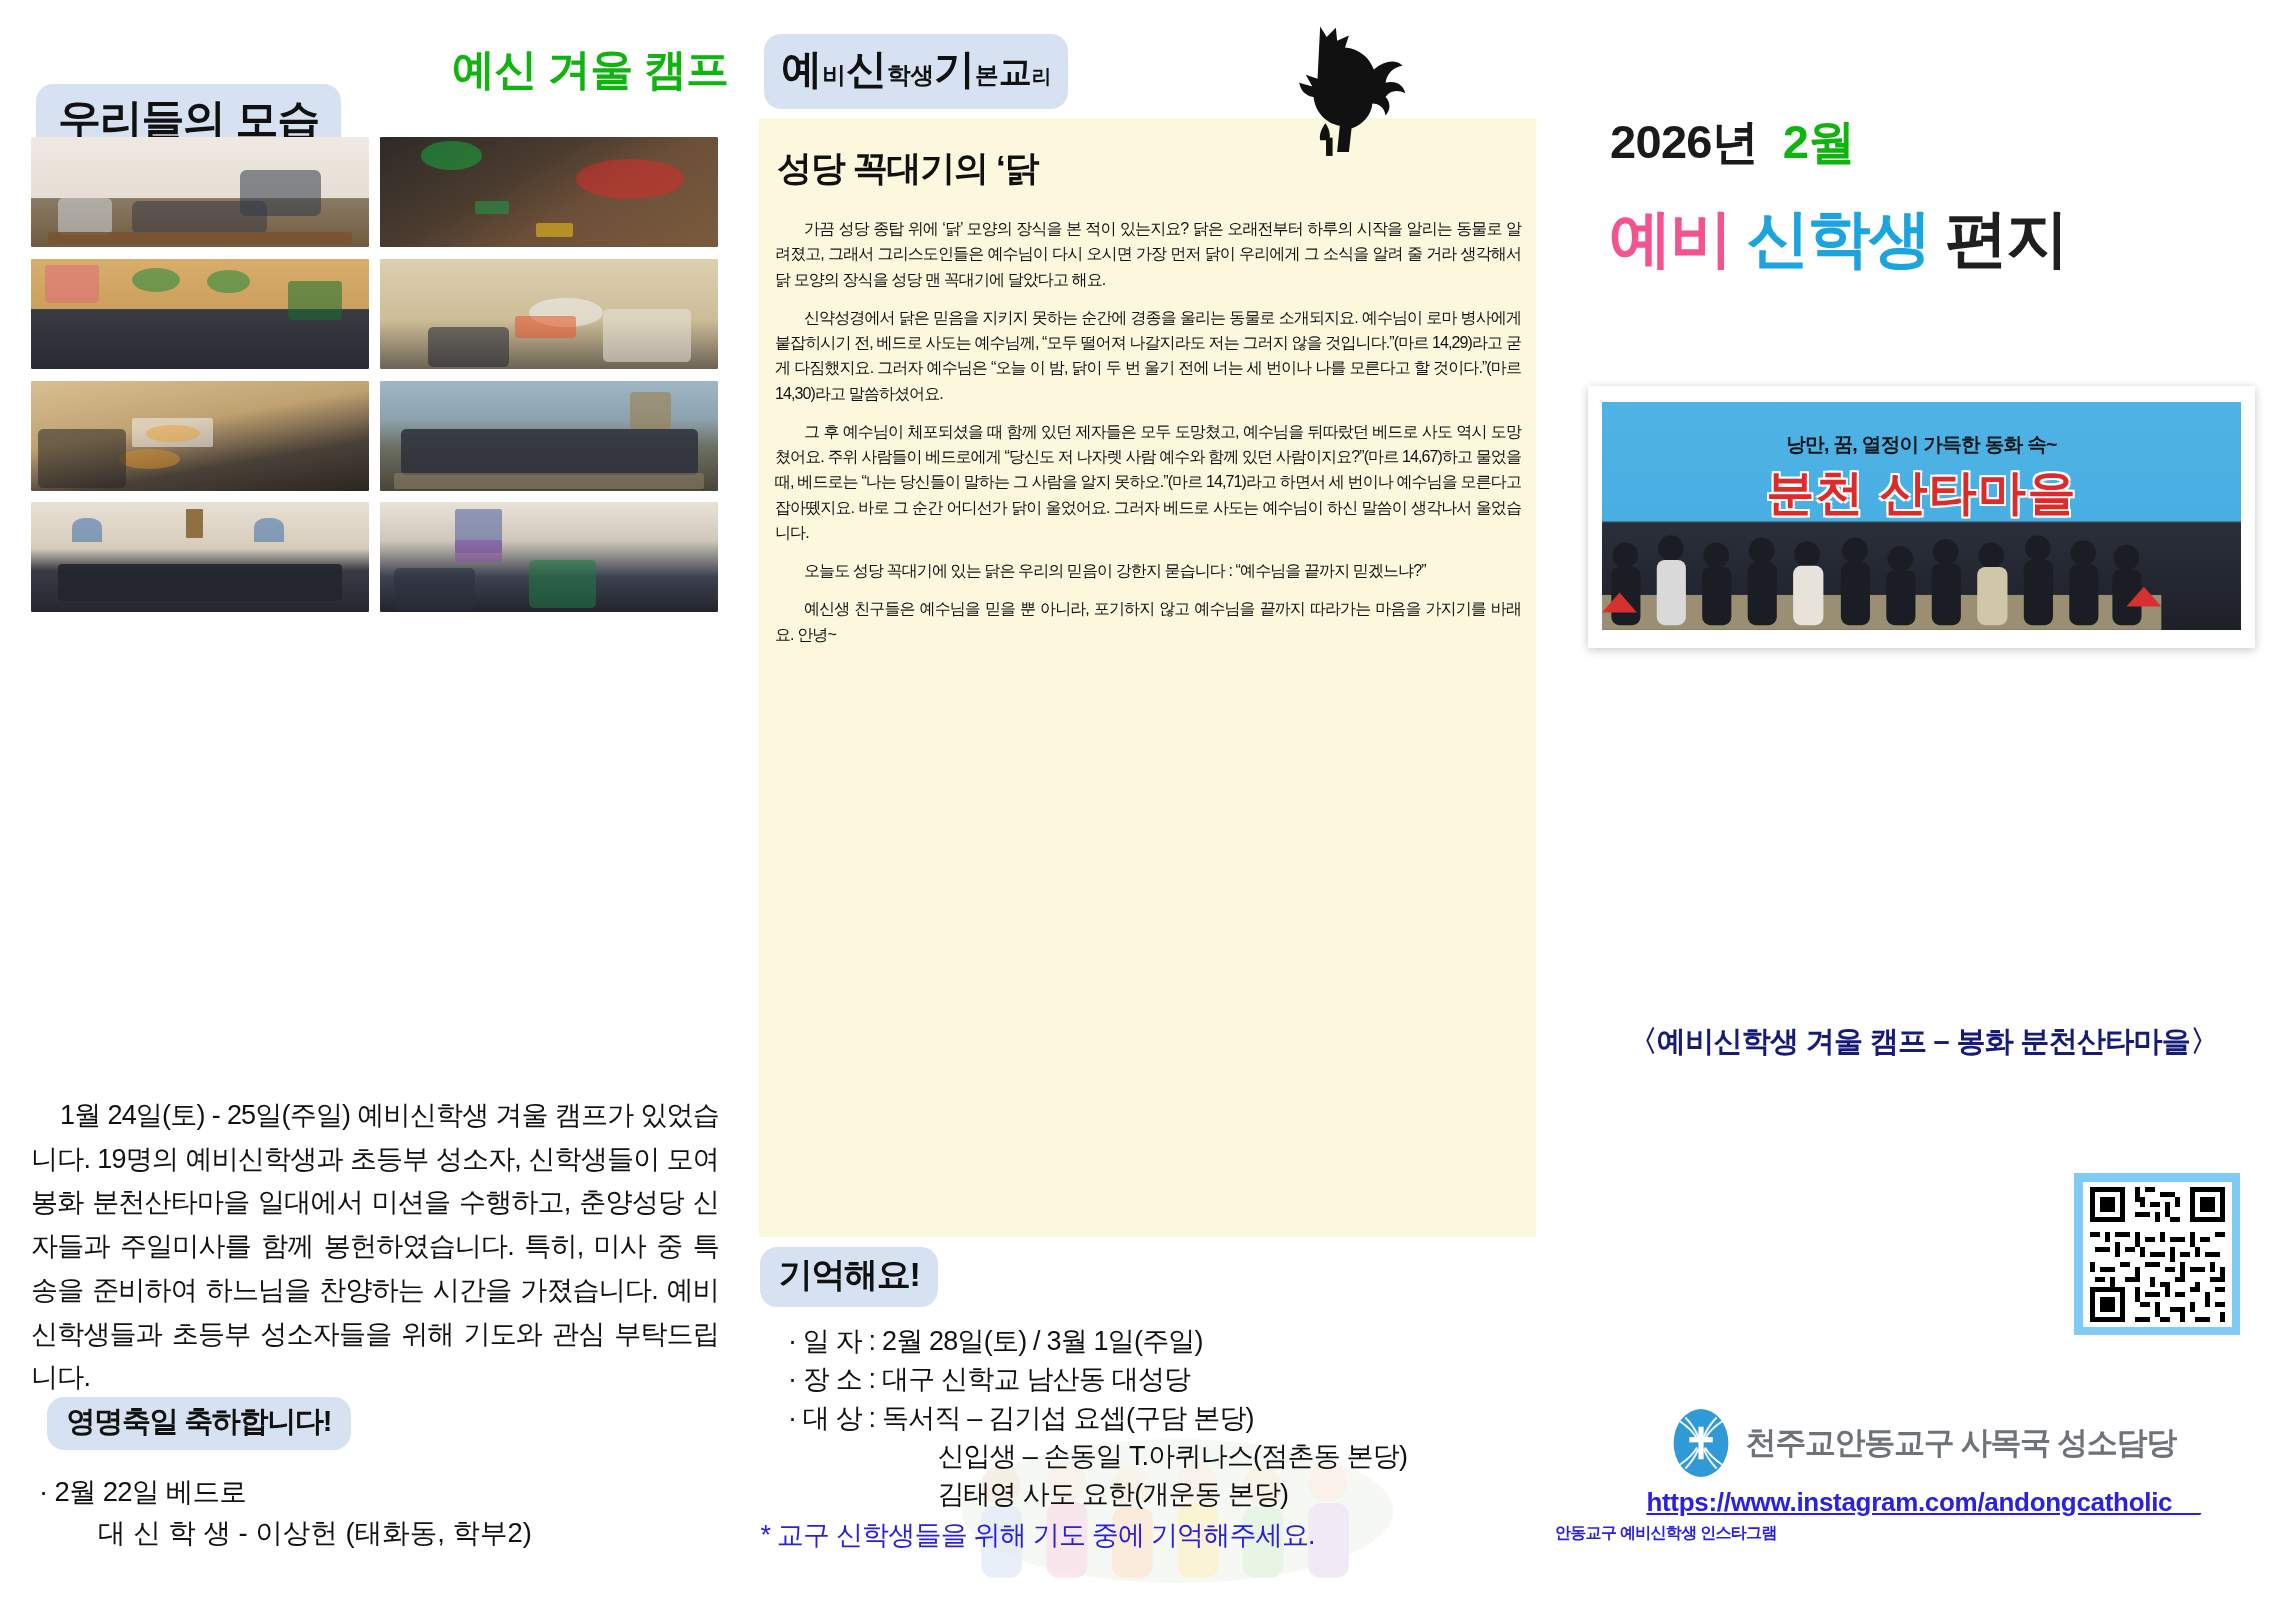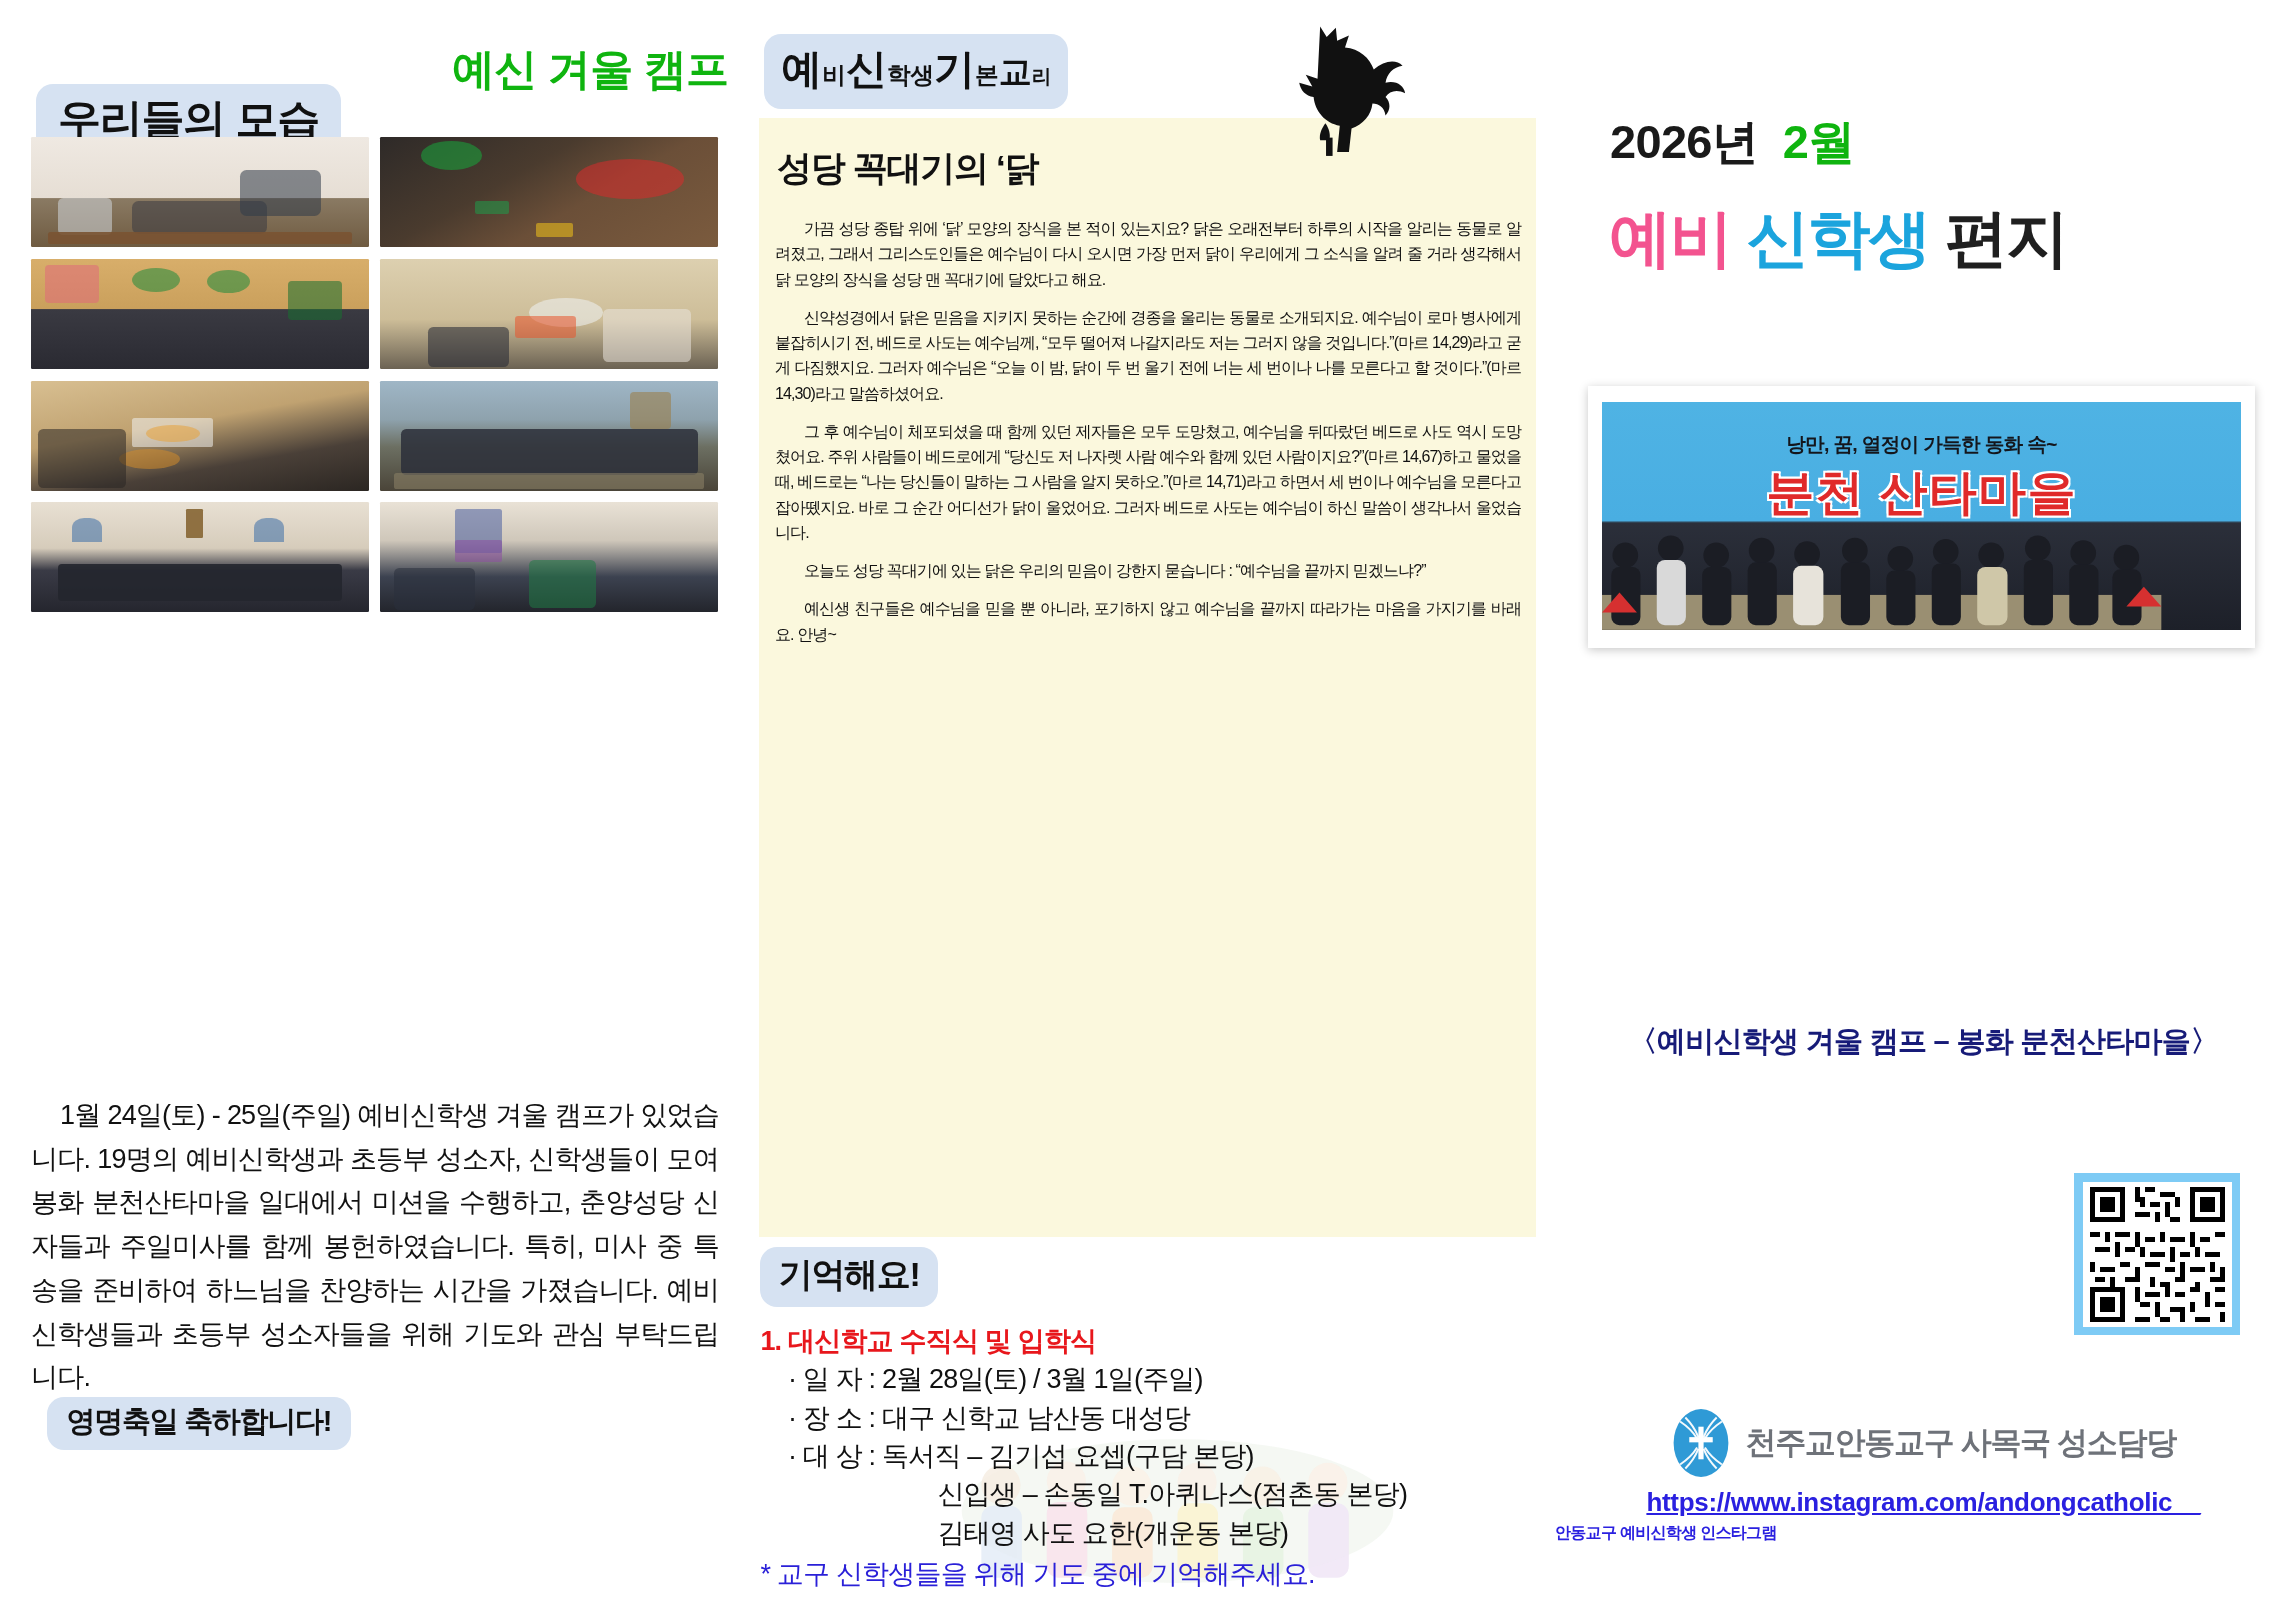--- a/index.html
+++ b/index.html
@@ -274,20 +274,24 @@
         <div class="blob" style="left:4%;top:60%;width:24%;height:38%;background:#2a2f3c;border-radius:5.2px;"></div>
       </div>
     </div>
 
     <div id="left-body">1월 24일(토) - 25일(주일) 예비신학생 겨울 캠프가 있었습니다.  19명의 예비신학생과 초등부 성소자, 신학생들이 모여 봉화 분천산타마을 일대에서 미션을 수행하고, 춘양성당 신자들과 주일미사를 함께 봉헌하였습니다. 특히, 미사 중 특송을 준비하여 하느님을 찬양하는 시간을 가졌습니다. 예비신학생들과 초등부 성소자들을 위해 기도와 관심 부탁드립니다.</div>
 
     <div id="feast-head">
       <span class="pill">영명축일 축하합니다!</span>
     </div>
 
+    <div id="feast-list">
+      <div>· 2월 22일 베드로</div>
+      <div class="sub">대 신 학 생 - 이상헌 (태화동, 학부2)</div>
+    </div>
   </div>
 
   <div id="mid-col">
 
     <div id="mid-panel"></div>
 
     <div id="mid-head">
       <span class="pill"><span class="k-big">예</span><span class="k-sml">비</span><span class="k-big">신</span><span class="k-sml">학생</span><span class="k-big">기</span><span class="k-sml">본</span><span class="k-mid">교</span><span class="k-tiny">리</span></span>
     </div>
 
@@ -328,21 +332,20 @@
         <circle cx="590" cy="106" r="30" fill="#f2dcc4"></circle>
           <rect x="560" y="138" width="62" height="114" rx="18" fill="#d9c0e8"></rect>
       </g>
     </svg>
 
     <div id="remember-head">
       <span class="pill">기억해요!</span>
     </div>
 
     <div id="remember-body">
-      <div class="r-title">1. 대신학교 수직식 및 입학식</div>
       <div class="r-item">· 일   자 : 2월 28일(토) / 3월 1일(주일)</div>
       <div class="r-item">· 장   소 : 대구 신학교 남산동 대성당</div>
       <div class="r-item">· 대   상 : 독서직 – 김기섭 요셉(구담 본당)</div>
       <div class="r-ind">신입생 – 손동일 T.아퀴나스(점촌동 본당)</div>
       <div class="r-ind">김태영 사도 요한(개운동 본당)</div>
       <div class="r-note">* 교구 신학생들을 위해 기도 중에 기억해주세요.</div>
     </div>
   </div>
 
   <div id="right-col">

